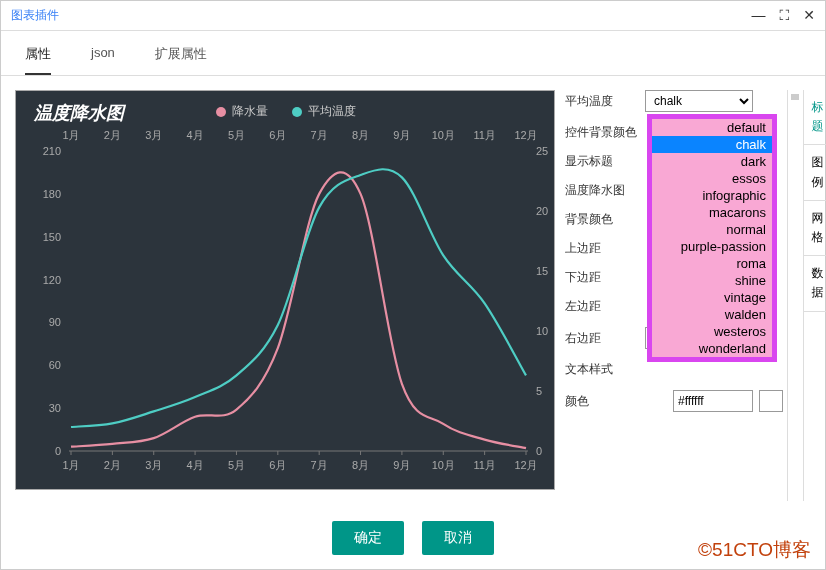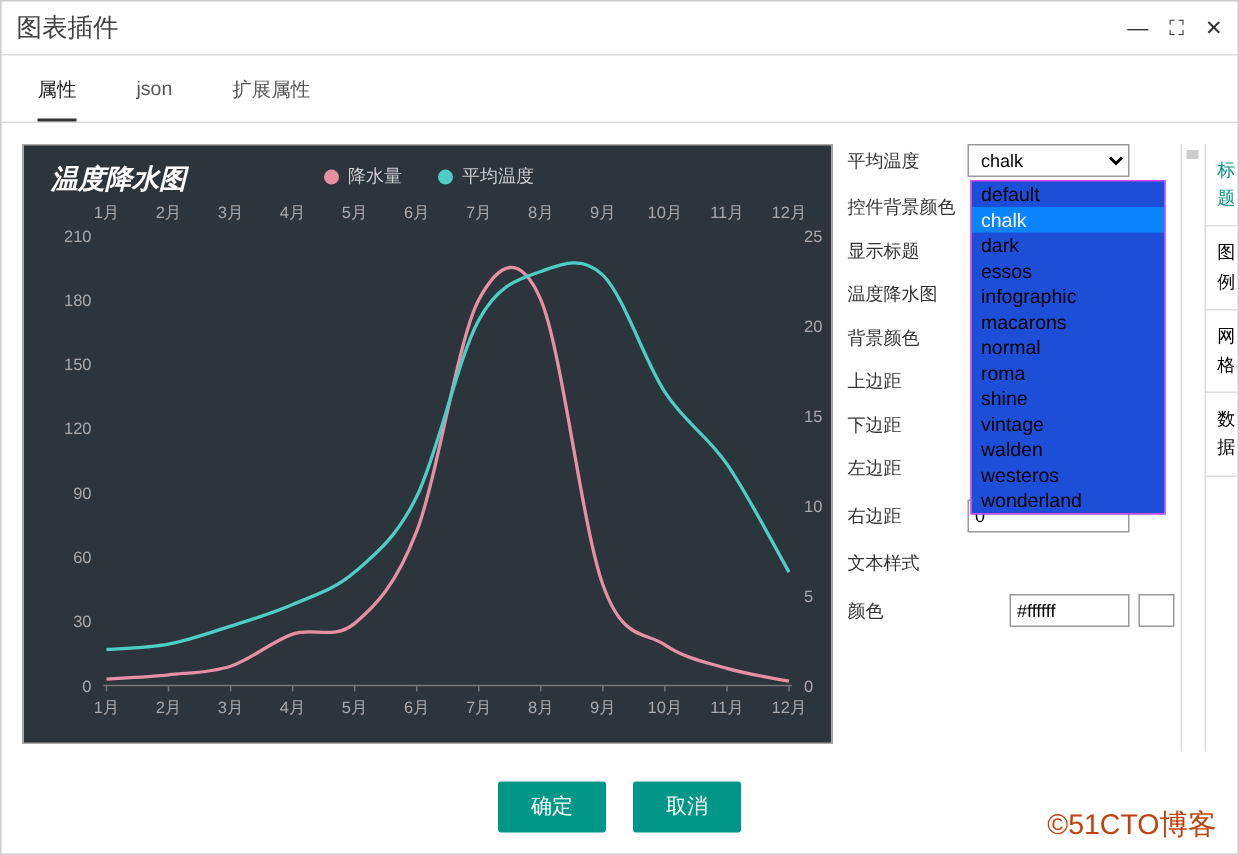--- a/index.html
+++ b/index.html
@@ -1,19 +1,19 @@
 <!DOCTYPE html>
 <html><head>
   <meta charset="utf-8">
   <style>
     * { box-sizing: border-box; margin: 0; padding: 0; font-family: "Microsoft YaHei", Arial, sans-serif; }
     body { background: #fff; width: 826px; height: 570px; overflow: hidden; }
     .window { width: 826px; height: 570px; border: 1px solid #ccc; display: flex; flex-direction: column; }
     .titlebar { display: flex; align-items: center; padding: 6px 10px; border-bottom: 1px solid #ddd; }
-    .titlebar-title { font-size: 17px; color: #404040; flex: 1; }
+    .titlebar-title { font-size: 12px; color: #3b82f6; flex: 1; }
     .titlebar-controls { display: flex; gap: 14px; }
     .titlebar-controls .win-btn { cursor: pointer; font-size: 14px; color: #333; }
     .tabs { display: flex; border-bottom: 1px solid #ddd; padding: 14px 24px 0; gap: 40px; }
     .tab { font-size: 13px; color: #555; padding-bottom: 10px; cursor: pointer; }
     .tab.active { color: #222; border-bottom: 2px solid #333; font-weight: 500; }
     .content { flex: 1; display: flex; padding: 14px 10px 8px 14px; gap: 10px; position: relative; }
     .chart-box { position: relative; width: 540px; height: 400px; background: #2c343c; border: 1px solid #aaa; flex-shrink: 0; }
     .chart-title { position: absolute; top: 10px; left: 18px; color: #fff; font-weight: bold; font-size: 18px; font-style: italic; }
     .legend { position: absolute; top: 12px; left: 200px; display: flex; gap: 24px; text-align: center; }
     .legend-item { display: flex; align-items: center; gap: 6px; font-size: 12px; color: #ccc; }
@@ -21,21 +21,21 @@
     .svg-chart { position: absolute; top: 0; left: 0; }
     .props { flex: 1; display: flex; position: relative; font-size: 12px; }
     .prop-form { flex: 1; padding-right: 4px; }
     .prop-row { display: flex; align-items: center; margin-bottom: 12px; }
     .prop-label { width: 80px; color: #333; }
     .prop-input, .prop-select { width: 108px; height: 22px; font-size: 12px; border: 1px solid #999; padding: 0 4px; background: #fff; }
     .color-swatch { width: 24px; height: 22px; border: 1px solid #999; margin-left: 6px; background: #fff; }
     .side-tabs { width: 28px; border-left: 1px solid #ddd; display: flex; flex-direction: column; }
     .side-tab { writing-mode: horizontal-tb; text-align: center; padding: 8px 4px; font-size: 12px; border-bottom: 1px solid #ddd; cursor: pointer; line-height: 1.6; }
     .side-tab.active { color: #009688; }
-    .dropdown-list { position: absolute; top: 24px; left: 82px; width: 130px; background: #1d4ed8; border: 1px solid #d946ef; z-index: 10; font-size: 13px; }
+    .dropdown-list { position: absolute; top: 24px; left: 82px; width: 130px; background: #f9a8d4; border: 5px solid #d946ef; z-index: 10; font-size: 13px; text-align: right; }
     .dropdown-item { padding: 1px 6px; cursor: pointer; }
     .dropdown-item.selected { background: #0a84ff; color: #fff; }
     .footer { display: flex; justify-content: center; gap: 18px; padding: 12px 0 14px; position: relative; }
     .btn { padding: 8px 22px; background: #009688; color: #fff; border: none; font-size: 14px; cursor: pointer; border-radius: 2px; }
     .watermark { position: absolute; right: 14px; bottom: 6px; color: #c2410c; font-size: 19px; }
     .scrollbar-stub { width: 16px; border-left: 1px solid #ddd; position: relative; }
     .scrollbar-stub::before { content: ''; position: absolute; top: 4px; left: 3px; width: 8px; height: 6px; background: #ccc; }
     .axis-text { font-size: 11px; fill: #aaa; }
     .chart-line { fill: none; stroke-width: 2.2; }
   </style>
@@ -173,20 +173,21 @@
         </div>
 
         <div class="dropdown-list" id="dropdown-list">
             <div class="dropdown-item">default</div>
             <div class="dropdown-item selected">chalk</div>
             <div class="dropdown-item">dark</div>
             <div class="dropdown-item">essos</div>
             <div class="dropdown-item">infographic</div>
             <div class="dropdown-item">macarons</div>
             <div class="dropdown-item">normal</div>
+            <div class="dropdown-item">purple-passion</div>
             <div class="dropdown-item">roma</div>
             <div class="dropdown-item">shine</div>
             <div class="dropdown-item">vintage</div>
             <div class="dropdown-item">walden</div>
             <div class="dropdown-item">westeros</div>
             <div class="dropdown-item">wonderland</div>
           </div>
       </div>
 
       <div class="scrollbar-stub"></div>

